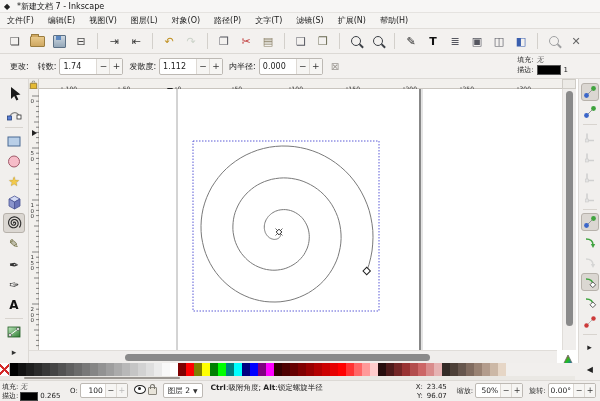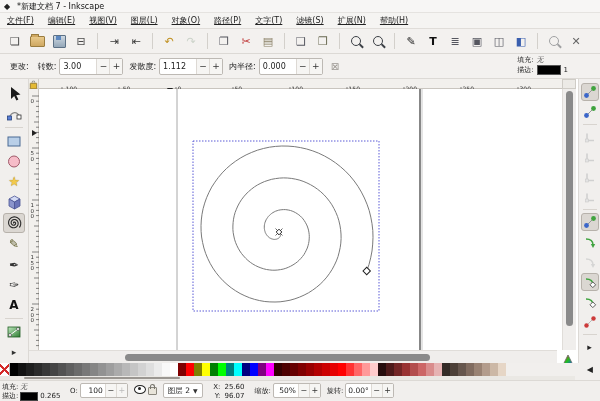--- a/index.html
+++ b/index.html
@@ -2,21 +2,21 @@
 <html><head>
 <meta charset="utf-8">
 <style>
   html,body{margin:0;padding:0;overflow:hidden;background:#ddd;}
   .window{position:relative;width:600px;height:401px;background:#f1efed;font-family:"DejaVu Sans",sans-serif;overflow:hidden;color:#222;}
   
   .titlebar{position:absolute;left:0;top:0;right:0;height:13px;background:#f7f6f5;display:flex;align-items:center;padding-left:4px;font-size:8px;color:#111;border-bottom:1px solid #e5e3e0;box-sizing:border-box;}
   .app-icon{width:9px;height:9px;margin-right:4px;font-size:8px;line-height:9px;color:#222;}
   
   .menubar{position:absolute;left:0;top:13px;right:0;height:16px;background:#f5f4f2;display:flex;align-items:center;font-size:8px;border-bottom:1px solid #e0ddd9;box-sizing:border-box;}
-  .menu-item{padding:2px 7px;color:#222;white-space:nowrap;text-decoration:underline;}
+  .menu-item{padding:2px 7px;color:#222;white-space:nowrap;}
   
   .commandbar{position:absolute;left:0;top:29px;right:0;height:25px;background:#f3f1ef;display:flex;align-items:center;padding-left:4px;border-bottom:1px solid #dcd9d5;box-sizing:border-box;}
   .tb-btn{width:20px;height:20px;display:flex;align-items:center;justify-content:center;margin:0 1px;border-radius:2px;}
   .tb-btn .glyph{font-size:11px;line-height:1;}
   .tb-btn.disabled{opacity:.45;}
   .tb-sep{width:1px;height:16px;background:#d3d0cb;margin:0 5px;}
   
   .shape-folder{width:13px;height:9px;background:linear-gradient(#e8c98a,#cfa862);border:1px solid #9a7c3e;border-radius:1px;position:relative;}
   .shape-folder:before{content:"";position:absolute;left:0;top:-3px;width:6px;height:2px;background:#cfa862;border:1px solid #9a7c3e;border-bottom:none;border-radius:1px 1px 0 0;}
   .shape-disk{width:11px;height:11px;background:linear-gradient(#cdd8e2,#94a7b8);border:1px solid #5c7186;border-radius:1px;position:relative;}
@@ -191,21 +191,21 @@
       </span>
       <span class="tb-btn">
         <span class="glyph" style="color: rgb(102, 102, 102);">✕</span>
       </span>
     </div>
 
   <div class="optionsbar">
     <span class="opt-label">更改:</span>
     <span class="opt-label">转数:</span>
     <span class="spin">
-      <span class="spin-value">3.00</span>
+      <span class="spin-value">1.74</span>
       <span class="spin-btn">−</span>
       <span class="spin-btn">+</span>
     </span>
     <span class="opt-label">发散度:</span>
     <span class="spin">
       <span class="spin-value">1.112</span>
       <span class="spin-btn">−</span>
       <span class="spin-btn">+</span>
     </span>
     <span class="opt-label">内半径:</span>
@@ -688,24 +688,27 @@
     <div class="sb-group">
       <span class="eye-shape"></span>
       <span class="padlock" style="background:#e8e4da;border-color:#8a877e;"></span>
     </div>
     <div class="sb-group">
       <span class="layer-box">
         <span>图层 2</span>
         <span class="arr">▼</span>
       </span>
     </div>
+    <div class="hint">
+      <b>Ctrl</b><span>:吸附角度; </span><b>Alt</b><span>:锁定螺旋半径</span>
+    </div>
     <div class="xy-block">
       <div class="xy-row">
           <span>X:</span>
-          <span>25.60</span>
+          <span>23.45</span>
         </div>
       <div class="xy-row">
           <span>Y:</span>
           <span>96.07</span>
         </div>
     </div>
     <div class="sb-group">
       <span>缩放:</span>
       <span class="sb-spin">
         <span class="spin-value">50%</span>

